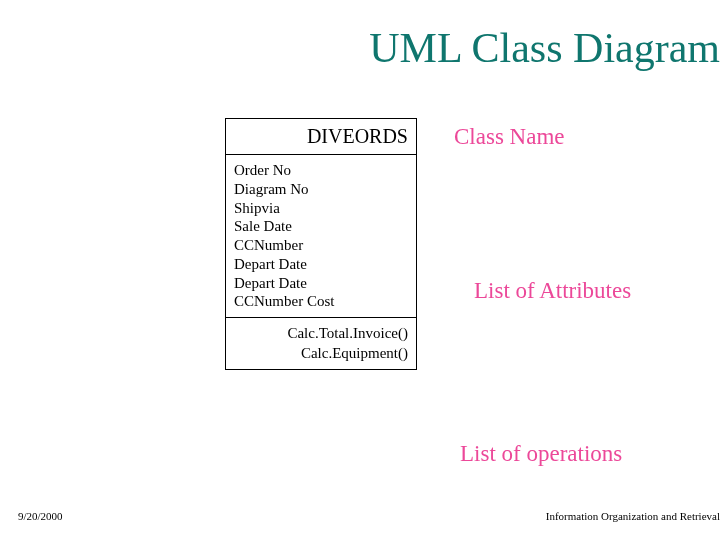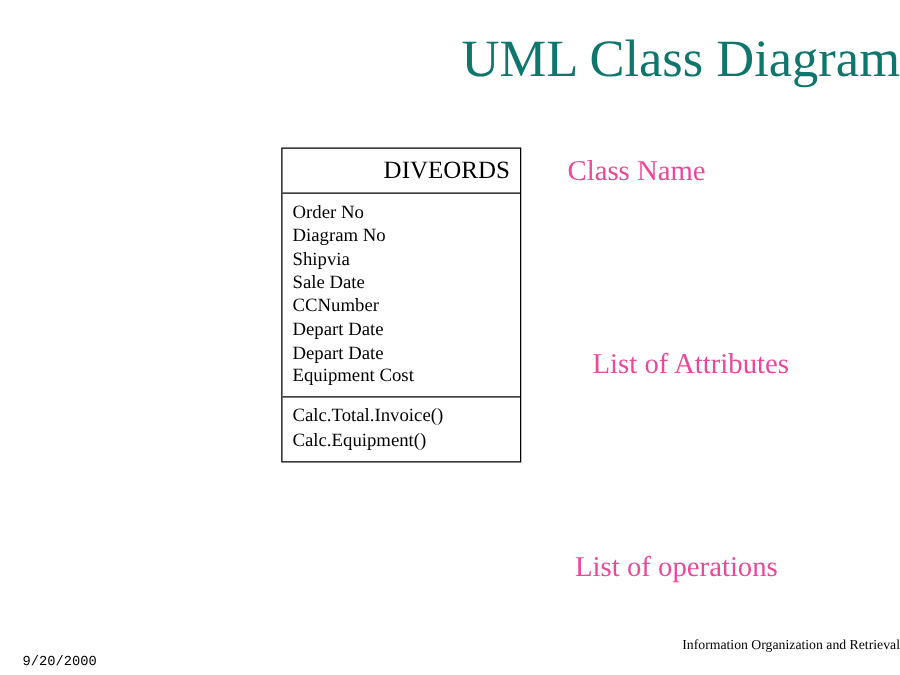--- a/index.html
+++ b/index.html
@@ -32,20 +32,21 @@
     width: 190px;
     border: 1px solid #000;
     background: #fff;
   }
   .uml-row {
     border-bottom: 1px solid #000;
     padding: 6px 8px;
   }
   .uml-row:last-child {
     border-bottom: none;
+    text-align: right;
   }
   .uml-classname {
     text-align: right;
     font-size: 20px;
   }
   .uml-list {
     font-size: 15px;
     line-height: 1.25;
   }
   .uml-ops {
@@ -56,23 +57,22 @@
     position: absolute;
     font-size: 23px;
     color: #ec4899;
   }
   .label-classname { left: 454px; top: 124px; }
   .label-attrs     { left: 454px; top: 278px; margin-left: 20px; }
   .label-ops       { left: 460px; top: 426px; margin-top: 15px; }
   .footer-date {
     position: absolute;
     left: 18px;
-    bottom: 4px;
+    bottom: 18px;
     font-size: 11px;
-    font-family: Liberation Mono, monospace;
   }
   .footer-center {
     position: absolute;
     left: 0;
     right: 0;
     bottom: 18px;
     text-align: right;
     font-size: 11px;
   }
 </style>
@@ -86,21 +86,21 @@
   <div class="uml-box">
     <div class="uml-row uml-classname">DIVEORDS</div>
     <div class="uml-row uml-list">
       <div>Order No</div>
       <div>Diagram No</div>
       <div>Shipvia</div>
       <div>Sale Date</div>
       <div>CCNumber</div>
       <div>Depart Date</div>
       <div>Depart Date</div>
-      <div>Equipment Cost</div>
+      <div>CCNumber Cost</div>
     </div>
     <div class="uml-row uml-ops">
       <div>Calc.Total.Invoice()</div>
       <div>Calc.Equipment()</div>
     </div>
   </div>
 
   <div class="label label-classname">Class Name</div>
   <div class="label label-attrs">List of Attributes</div>
   <div class="label label-ops">List of operations</div>

